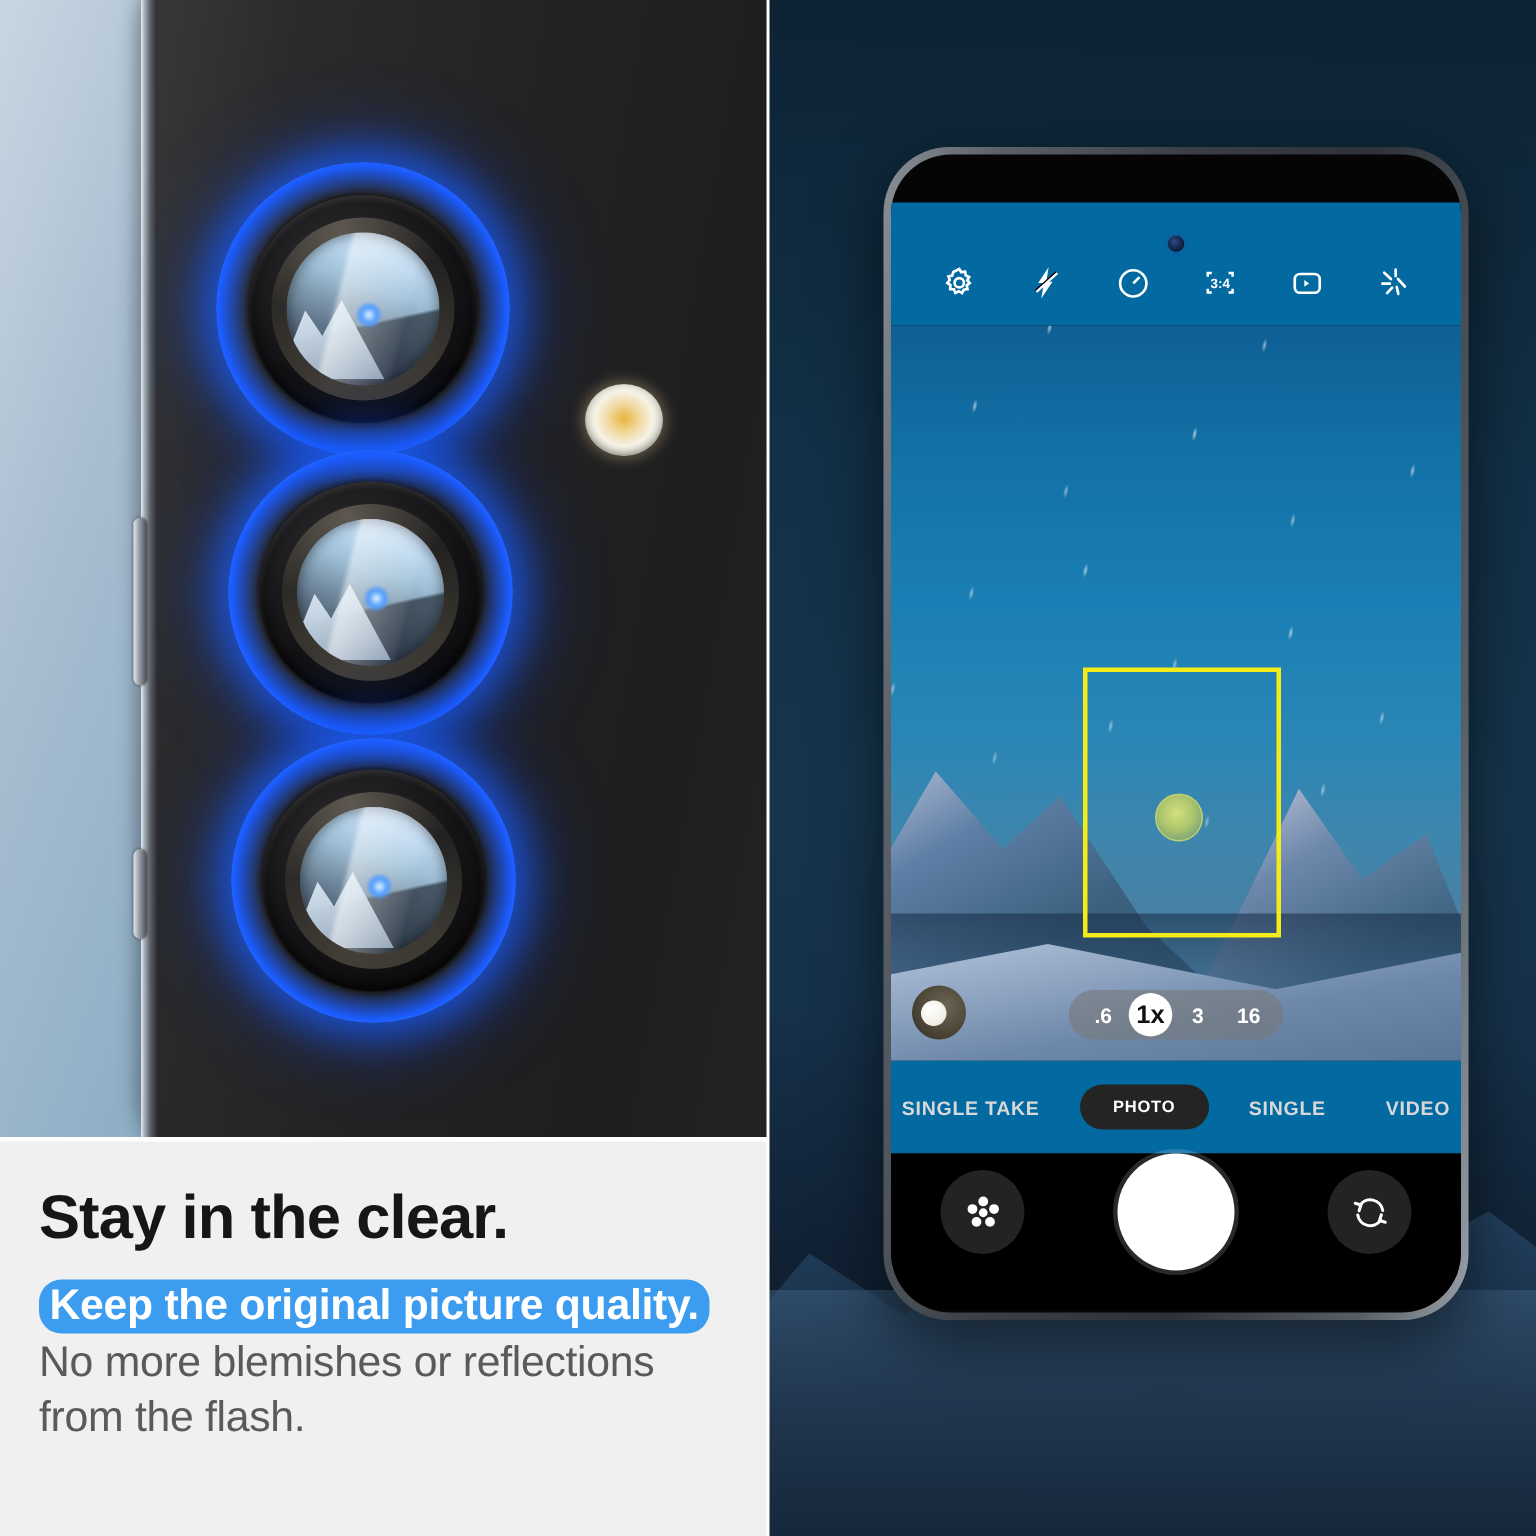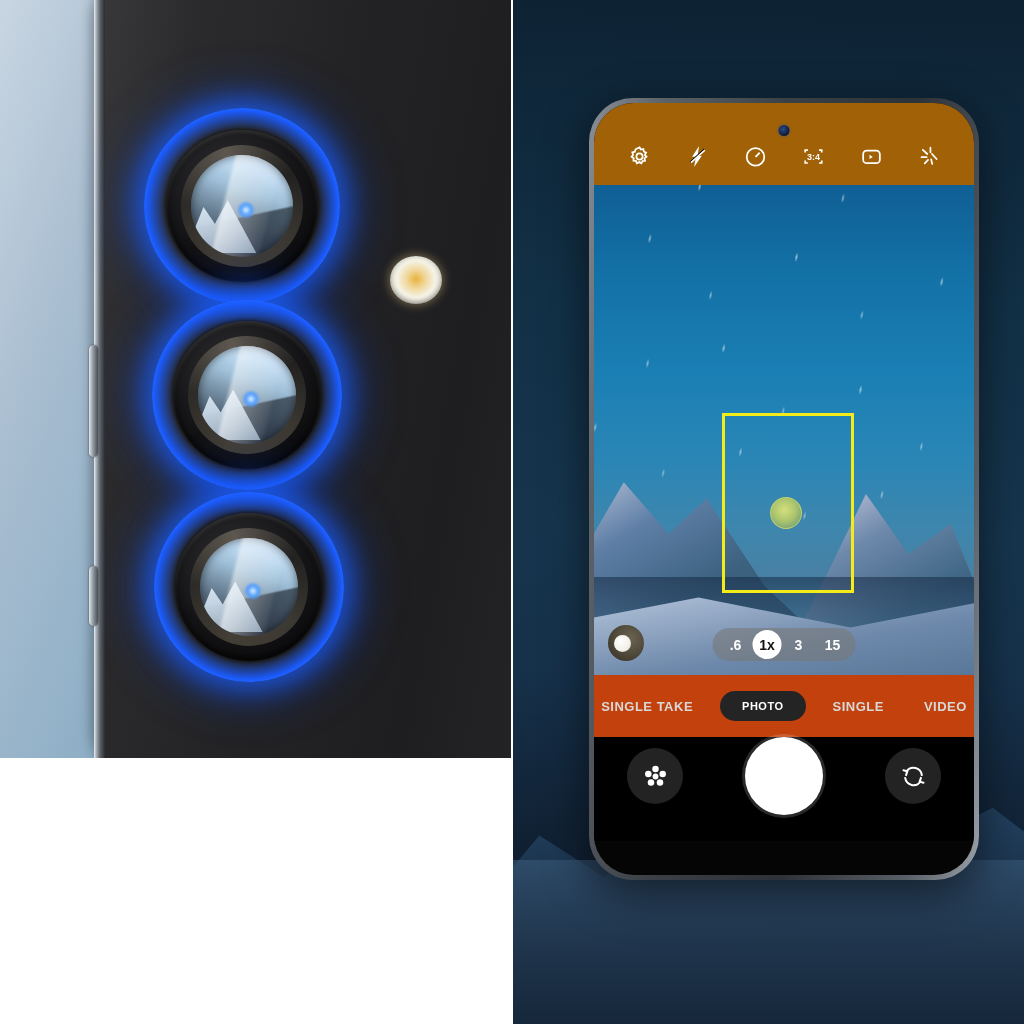--- a/index.html
+++ b/index.html
@@ -110,22 +110,22 @@
   
   .device { position:absolute; left:77px; top:98px; width:390px; height:782px;
     border-radius:44px;
     background:linear-gradient(100deg,#8b9097 0%,#5c6268 14%,#3b4046 38%,#2d3238 62%,#585e65 86%,#9aa0a7 100%);
     padding:5px;
     box-shadow:0 14px 44px rgba(0,0,0,.55);
   }
   .screen { position:relative; width:100%; height:100%; border-radius:40px;
     overflow:hidden; background:#050505; }
 
-  .topbar { position:relative; height:82px; background:#a16207; display:flex;
-    align-items:flex-end; justify-content:space-around; padding:0 16px 14px 16px; }
+  .topbar { position:relative; height:82px; background:#0369a1; display:flex;
+    align-items:flex-end; justify-content:space-around; padding:0 16px 14px 16px;margin-top:32px; }
   .front-cam { position:absolute; left:50%; top:22px; transform:translateX(-50%);
     width:11px; height:11px; border-radius:50%;
     background:radial-gradient(circle at 40% 38%,#2b4a8a 0%,#10203f 60%,#060a14 100%);
     box-shadow:0 0 3px rgba(40,80,170,.8); }
   .tb-ico { width:30px; height:30px; display:flex; align-items:center; justify-content:center;
     color:#fff; }
   .tb-ico svg { width:25px; height:25px; display:block; }
 
   
   .viewfinder { position:relative; height:490px; overflow:hidden;
@@ -182,29 +182,29 @@
     filter:blur(.3px);
   }
 
   .zoom-pill { position:absolute; left:50%; transform:translateX(-50%); bottom:14px;
     display:flex; align-items:center; gap:0; background:rgba(120,120,120,.60);
     border-radius:19px; height:33px; padding:0 6px; }
   .zoom-item { color:#fff; font-size:14px; font-weight:700; min-width:34px;
     text-align:center; padding:0 4px; }
   .zoom-item.sel { background:#fff; color:#111; width:29px; height:29px; min-width:29px;
     border-radius:50%; display:flex; align-items:center; justify-content:center;
-    font-size:14px; }
+    font-size:17px; }
   .gallery-thumb { position:absolute; left:14px; bottom:14px; width:36px; height:36px;
     border-radius:50%;
     background:radial-gradient(circle at 62% 38%, #6b6453 0%, #4d4738 55%, #2e2b22 100%); }
   .gallery-thumb::after { content:""; position:absolute; left:6px; top:10px;
     width:17px; height:17px; border-radius:50%;
     background:radial-gradient(circle at 38% 35%, #ffffff 0%, #f2f0e8 60%, #d8d5c8 100%); }
 
-  .modebar { height:62px; background:#c2410c; display:flex; align-items:center;
+  .modebar { height:62px; background:#0369a1; display:flex; align-items:center;
     justify-content:center; gap:14px; }
   .mode { color:#d8d8d8; font-size:13px; font-weight:700; letter-spacing:.5px;
     padding:8px 13px; border-radius:18px; white-space:nowrap; }
   .mode.active { color:#fff; background:#242424; padding:9px 22px; font-size:11px; }
 
   .shutterbar { flex:1; background:#000; display:flex; align-items:center;
     justify-content:center; gap:62px; padding-bottom:26px; }
   .side-ctl { width:56px; height:56px; border-radius:50%; background:#232323;
     display:flex; align-items:center; justify-content:center; color:#fff; }
   .side-ctl svg { width:27px; height:27px; display:block; }
@@ -255,20 +255,27 @@
       <div class="glass">
         <div class="mtn"></div>
         <div class="streak"></div>
         <div class="hotspot"></div>
       </div>
     </div>
 
     <div class="flash-led"></div>
   </div>
 
+  <div class="caption">
+    <div class="headline">Stay in the clear.</div>
+    <div class="body-copy">
+      <span class="hl">Keep the original picture quality.</span>
+      <span>No more blemishes or reflections from the flash.</span>
+    </div>
+  </div>
 
   <div class="right-panel">
     <div class="bg-mtn"></div>
     <div class="bg-mtn2"></div>
     <div class="snowfield"></div>
 
     <div class="device">
       <div class="screen">
 
         <div class="topbar">
@@ -326,21 +333,21 @@
 
           <div class="focus-box"></div>
           <div class="blemish"></div>
 
           <div class="gallery-thumb"></div>
 
           <div class="zoom-pill">
             <div class="zoom-item">.6</div>
             <div class="zoom-item sel">1x</div>
             <div class="zoom-item">3</div>
-            <div class="zoom-item">15</div>
+            <div class="zoom-item">16</div>
           </div>
         </div>
 
         <div class="modebar">
           <div class="mode">SINGLE TAKE</div>
           <div class="mode active">PHOTO</div>
           <div class="mode">SINGLE</div>
           <div class="mode">VIDEO</div>
         </div>
 

